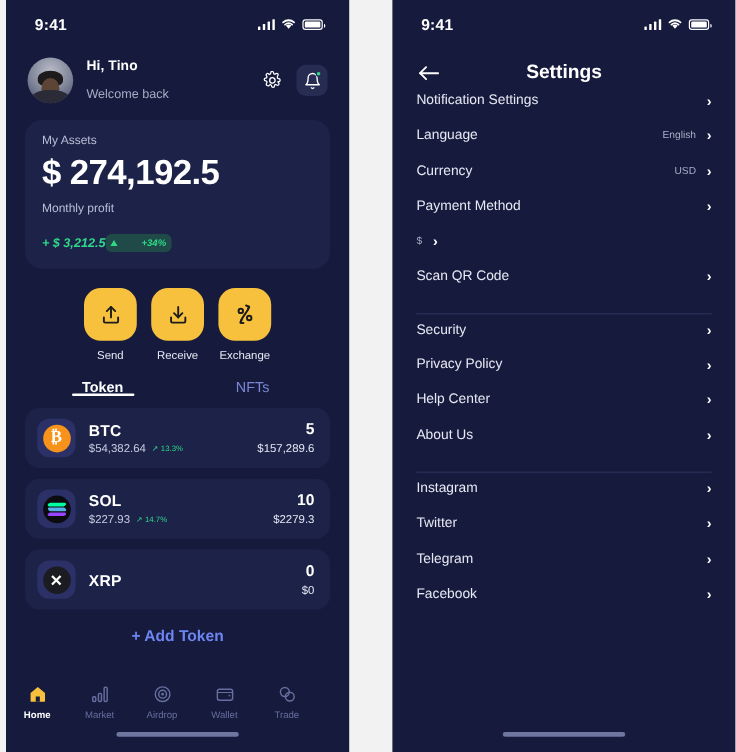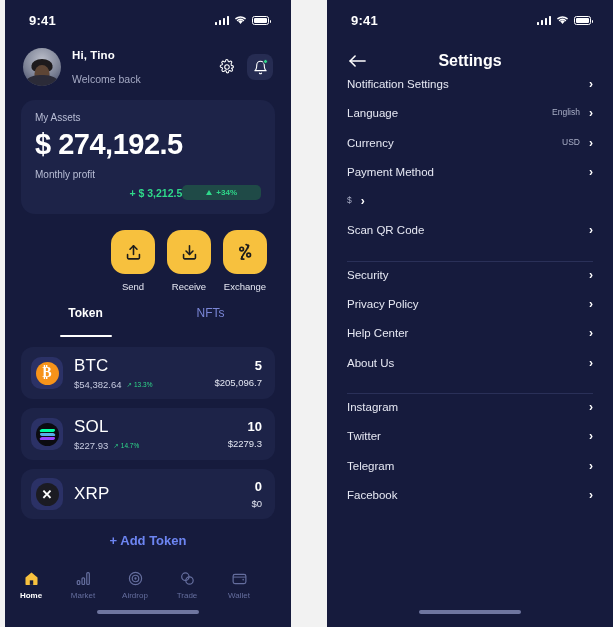--- a/index.html
+++ b/index.html
@@ -77,40 +77,40 @@
   .assets {
     margin: 14px 16px 0 16px; background: #1d2348;
     border-radius: 14px; padding: 12px 14px 14px 14px;
   }
   .assets .lbl { color: #b9bed6; font-size: 10px; }
   .assets .amount {
     color: #ffffff; font-size: 29px; font-weight: bold;
     letter-spacing: -.5px; margin-top: 6px; line-height: 1.05;
   }
   .assets .sub { color: #b9bed6; font-size: 10px; margin-top: 10px; }
-  .profit-row { display: flex; align-items: center; justify-content: flex-end; margin-top: 5px; }
+  .profit-row { display: flex; align-items: center; justify-content: flex-start; margin-top: 15px; font-style: italic; }
   .profit-val { color: #2fd98a; font-size: 10.5px; font-weight: bold; }
   .pill {
     background: #1f4a47; color: #2fd98a; font-size: 8px; font-weight: bold;
-    padding: 3px 24px; border-radius: 5px; display: flex; align-items: center; gap: 4px;
+    padding: 3px 4px; border-radius: 5px; display: flex; align-items: center; gap: 20px;
   }
   .tri-up { width: 0; height: 0; border-left: 3.2px solid transparent; border-right: 3.2px solid transparent; border-bottom: 5px solid #2fd98a; }
 
   
-  .actions { display: flex; justify-content: flex-end; padding: 16px 18px 0 18px; }
+  .actions { display: flex; justify-content: center; padding: 16px 18px 0 18px; }
   .act { width: 56px; display: flex; flex-direction: column; align-items: center; }
   .act .sq {
     width: 44px; height: 44px; border-radius: 14px; background: #f7c13e;
     display: flex; align-items: center; justify-content: center;
   }
   .act .cap { color: #e7e9f4; font-size: 9.5px; margin-top: 7px; }
 
   
   .tabs { display: flex; margin: 14px 18px 0 18px; }
-  .tab { flex: 1; text-align: center; font-size: 12px; padding-bottom: 17px; position: relative; }
+  .tab { flex: 1; text-align: center; font-size: 12px; padding-bottom: 0; position: relative; }
   .tab.on { color: #ffffff; font-weight: bold; }
   .tab.off { color: #7a86d6; }
   .tab.on::after {
     content: ""; position: absolute; left: 50%; transform: translateX(-50%);
     bottom: 0; width: 52px; height: 2.5px; background: #ffffff; border-radius: 2px;
   }
 
   
   .tokens { padding: 10px 16px 0 16px; display: flex; flex-direction: column; gap: 9px; }
   .trow {
@@ -123,21 +123,21 @@
   }
   .coin { width: 23px; height: 23px; border-radius: 50%; display:flex; align-items:center; justify-content:center; }
   .coin.btc { background: #f7931a; color: #fff; font-size: 14px; font-weight: bold; font-family:"Liberation Serif",serif; }
   .coin.sol { background: #0b0b10; position: relative; overflow: hidden; }
   .coin.sol i { position: absolute; left: 4px; width: 15px; height: 2.6px; border-radius: 2px; }
   .coin.sol i:nth-child(1) { top: 6px; background: #00ffa3; transform: skewX(-20deg); }
   .coin.sol i:nth-child(2) { top: 10px; background: #57b0e8; transform: skewX(20deg); }
   .coin.sol i:nth-child(3) { top: 14px; background: #9945ff; transform: skewX(-20deg); }
   .coin.xrp { background: #1b1b22; color: #fff; font-size: 13px; font-weight: bold; }
   .tmid { margin-left: 11px; flex: 1; }
-  .tsym { color: #ffffff; font-size: 17px; font-weight: normal; letter-spacing: .2px; }
+  .tsym { color: #ffffff; font-size: 13px; font-weight: bold; letter-spacing: .2px; }
   .tprice-row { display: flex; align-items: center; gap: 5px; margin-top: 3px; }
   .tprice { color: #c7cbe0; font-size: 9.5px; }
   .tchg { font-size: 6.5px; display: flex; align-items: center; gap: 2px; }
   .tchg.up { color: #2fd98a; }
   .tchg.down { color: #c98a22; }
   .tright { text-align: right; }
   .tqty { color: #ffffff; font-size: 13px; font-weight: bold; }
   .tval { color: #e3e6f2; font-size: 9.5px; margin-top: 4px; }
 
   .addtoken {
@@ -293,21 +293,21 @@
           <div class="tprice-row">
             <span class="tprice">$54,382.64</span>
             <span class="tchg up">
               <span>↗</span>
               <span>13.3%</span>
             </span>
           </div>
         </div>
         <div class="tright">
           <div class="tqty">5</div>
-          <div class="tval">$205,096.7</div>
+          <div class="tval">$157,289.6</div>
         </div>
       </div>
 
       <div class="trow">
         <div class="tlogo">
           <span class="coin sol">
               <i></i>
               <i></i>
               <i></i>
             </span>
@@ -364,32 +364,32 @@
       <div class="bitem off">
         <svg width="17" height="17" viewBox="0 0 24 24">
           <circle cx="12" cy="12" r="8.6" stroke="#656e9e" stroke-width="1.7" fill="none"></circle>
           <circle cx="12" cy="12" r="4.6" stroke="#656e9e" stroke-width="1.7" fill="none"></circle>
           <circle cx="12" cy="12" r="1.6" fill="#656e9e"></circle>
         </svg>
         <span class="bl">Airdrop</span>
       </div>
       <div class="bitem off">
         <svg width="17" height="17" viewBox="0 0 24 24">
-          <circle cx="9" cy="9.4" r="5.2" stroke="#656e9e" stroke-width="1.7" fill="none"></circle>
-          <circle cx="14.8" cy="14.8" r="5.2" stroke="#656e9e" stroke-width="1.7" fill="none"></circle>
-        </svg>
-        <span class="bl">Trade</span>
-      </div>
-      <div class="bitem off">
-        <svg width="17" height="17" viewBox="0 0 24 24">
           <rect x="3" y="6.2" width="18" height="13" rx="2.6" stroke="#656e9e" stroke-width="1.7" fill="none"></rect>
           <path d="M3 10h18" stroke="#656e9e" stroke-width="1.4"></path>
           <circle cx="17.2" cy="13.6" r="1.1" fill="#656e9e"></circle>
         </svg>
         <span class="bl">Wallet</span>
+      </div>
+      <div class="bitem off">
+        <svg width="17" height="17" viewBox="0 0 24 24">
+          <circle cx="9" cy="9.4" r="5.2" stroke="#656e9e" stroke-width="1.7" fill="none"></circle>
+          <circle cx="14.8" cy="14.8" r="5.2" stroke="#656e9e" stroke-width="1.7" fill="none"></circle>
+        </svg>
+        <span class="bl">Trade</span>
       </div>
     </div>
     <div class="homebar"></div>
   </div>
 
   <div class="phone right">
 
     <div class="statusbar">
       <span class="sb-time">9:41</span>
       <span class="sb-icons">

